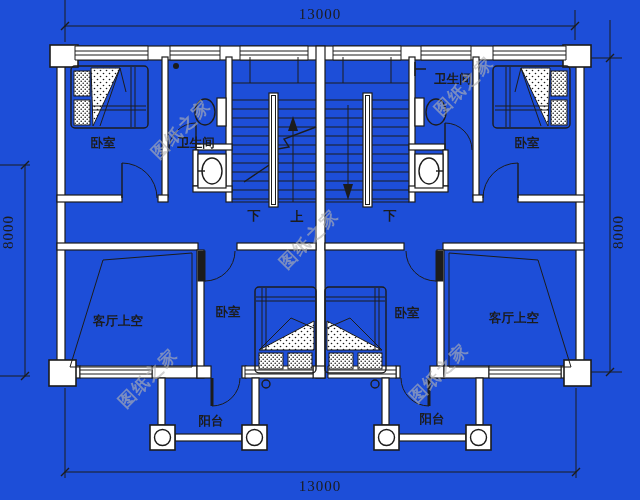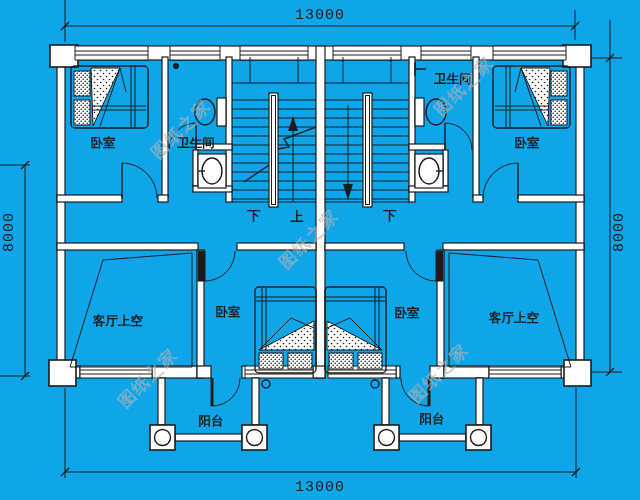--- a/index.html
+++ b/index.html
@@ -1,17 +1,17 @@
 <!DOCTYPE html>
 <html><head>
 <meta charset="utf-8">
 <style>
   html,body{margin:0;padding:0;background:#ffffff;}
-  .page{position:relative;width:640px;height:500px;background:#0ea5e9;overflow:hidden;
-        font-family:Liberation Mono, monospace;}
+  .page{position:relative;width:640px;height:500px;background:#1d4ed8;overflow:hidden;
+        font-family:Liberation Serif, serif;}
   svg{display:block;}
   text{fill:#1c1c1c;}
   .dim-text{font-size:15px;letter-spacing:1px;}
   .room-label{font-size:12.5px;font-weight:bold;}
   .small-label{font-size:13px;font-weight:bold;}
   .wm{font-size:17px;font-weight:bold;fill:#b4b4b4;opacity:.62;letter-spacing:2px;}
   .wall{fill:#ffffff;stroke:#1c1c1c;stroke-width:1.2;}
   .pillar{fill:#ffffff;stroke:#1c1c1c;stroke-width:1.6;}
   .thin{stroke:#1c1c1c;stroke-width:1;fill:none;}
   .med{stroke:#1c1c1c;stroke-width:1.4;fill:none;}

